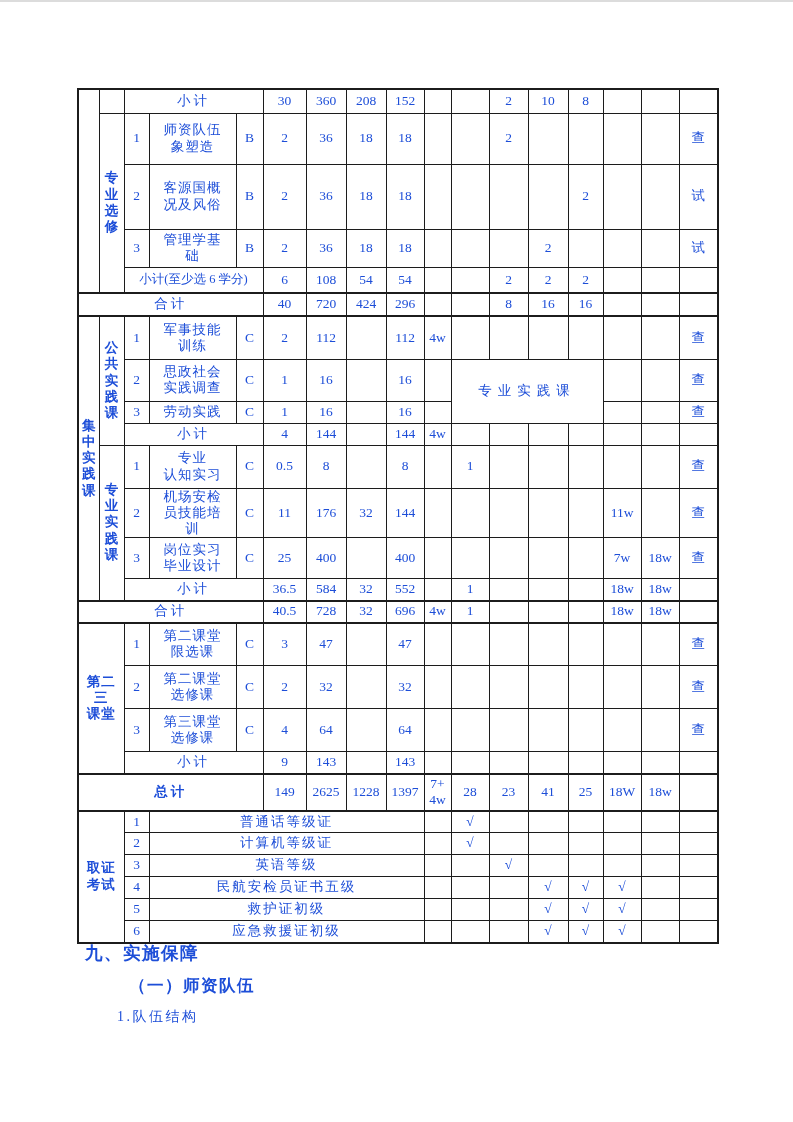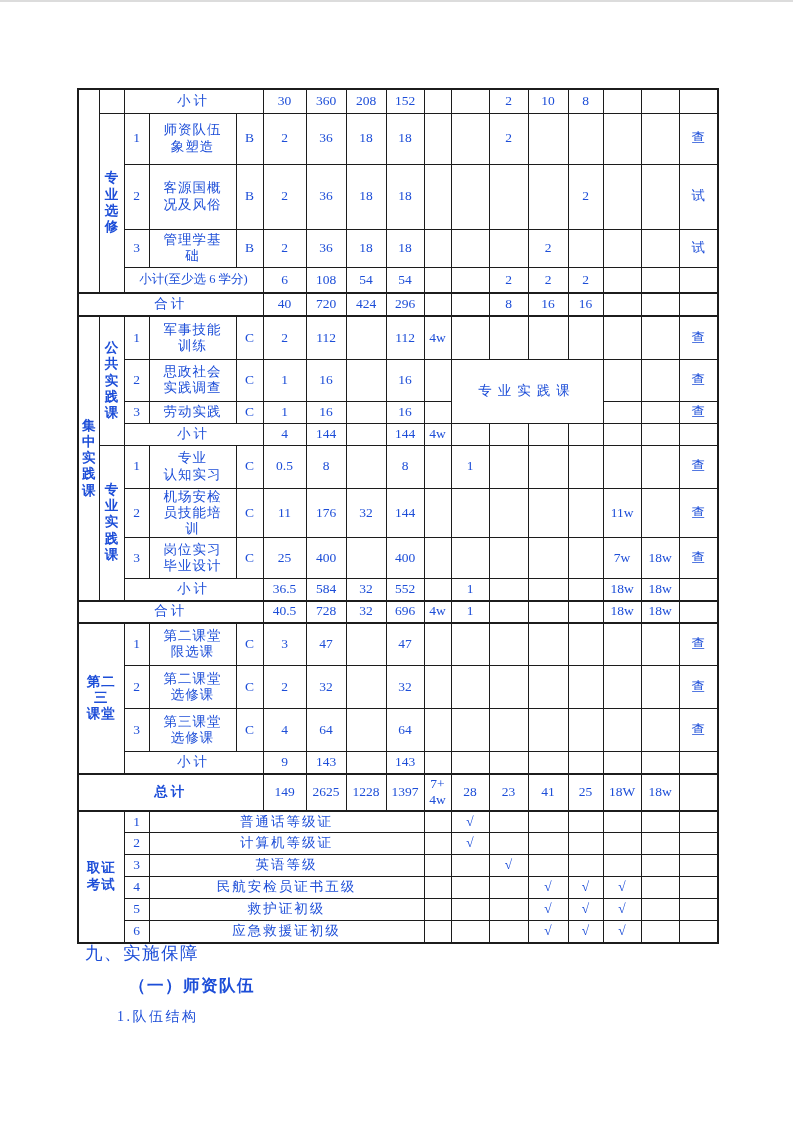--- a/index.html
+++ b/index.html
@@ -34,21 +34,21 @@
   .lh29 { line-height:2.9; }
   .lbl  { font-weight:bold; white-space:pre-line; line-height:1.55; letter-spacing:1px; }
   .holiday { letter-spacing:6px; font-size:13.5px; }
   .sm   { font-size:10.5px; }
   .md   { font-size:12px; }
   .pre  { white-space:pre-line; line-height:1.3; }
   .chk  { font-size:13px; }
   .low  { vertical-align:bottom; padding-bottom:7px; }
   .low2 { vertical-align:bottom; padding-bottom:13px; }
 
-  .h1 { position:absolute; left:85px;  top:941px;  font-weight:normal; font-size:17.5px;
+  .h1 { position:absolute; left:85px;  top:941px;  font-weight:bold; font-size:17.5px;
         font-family:"Liberation Sans","DejaVu Sans",sans-serif; letter-spacing:1.5px; }
   .h2 { position:absolute; left:129px; top:975px;  font-weight:bold; font-size:16.5px;
         font-family:"Liberation Sans","DejaVu Sans",sans-serif; letter-spacing:1.5px; }
   .h3 { position:absolute; left:117px; top:1008px; font-size:14px; letter-spacing:2.5px; }
   .pageno { position:absolute; left:0; top:1045px; width:100%; text-align:center;
         font-size:14.5px; letter-spacing:1px; }
 </style>
 </head>
 <body>
 

